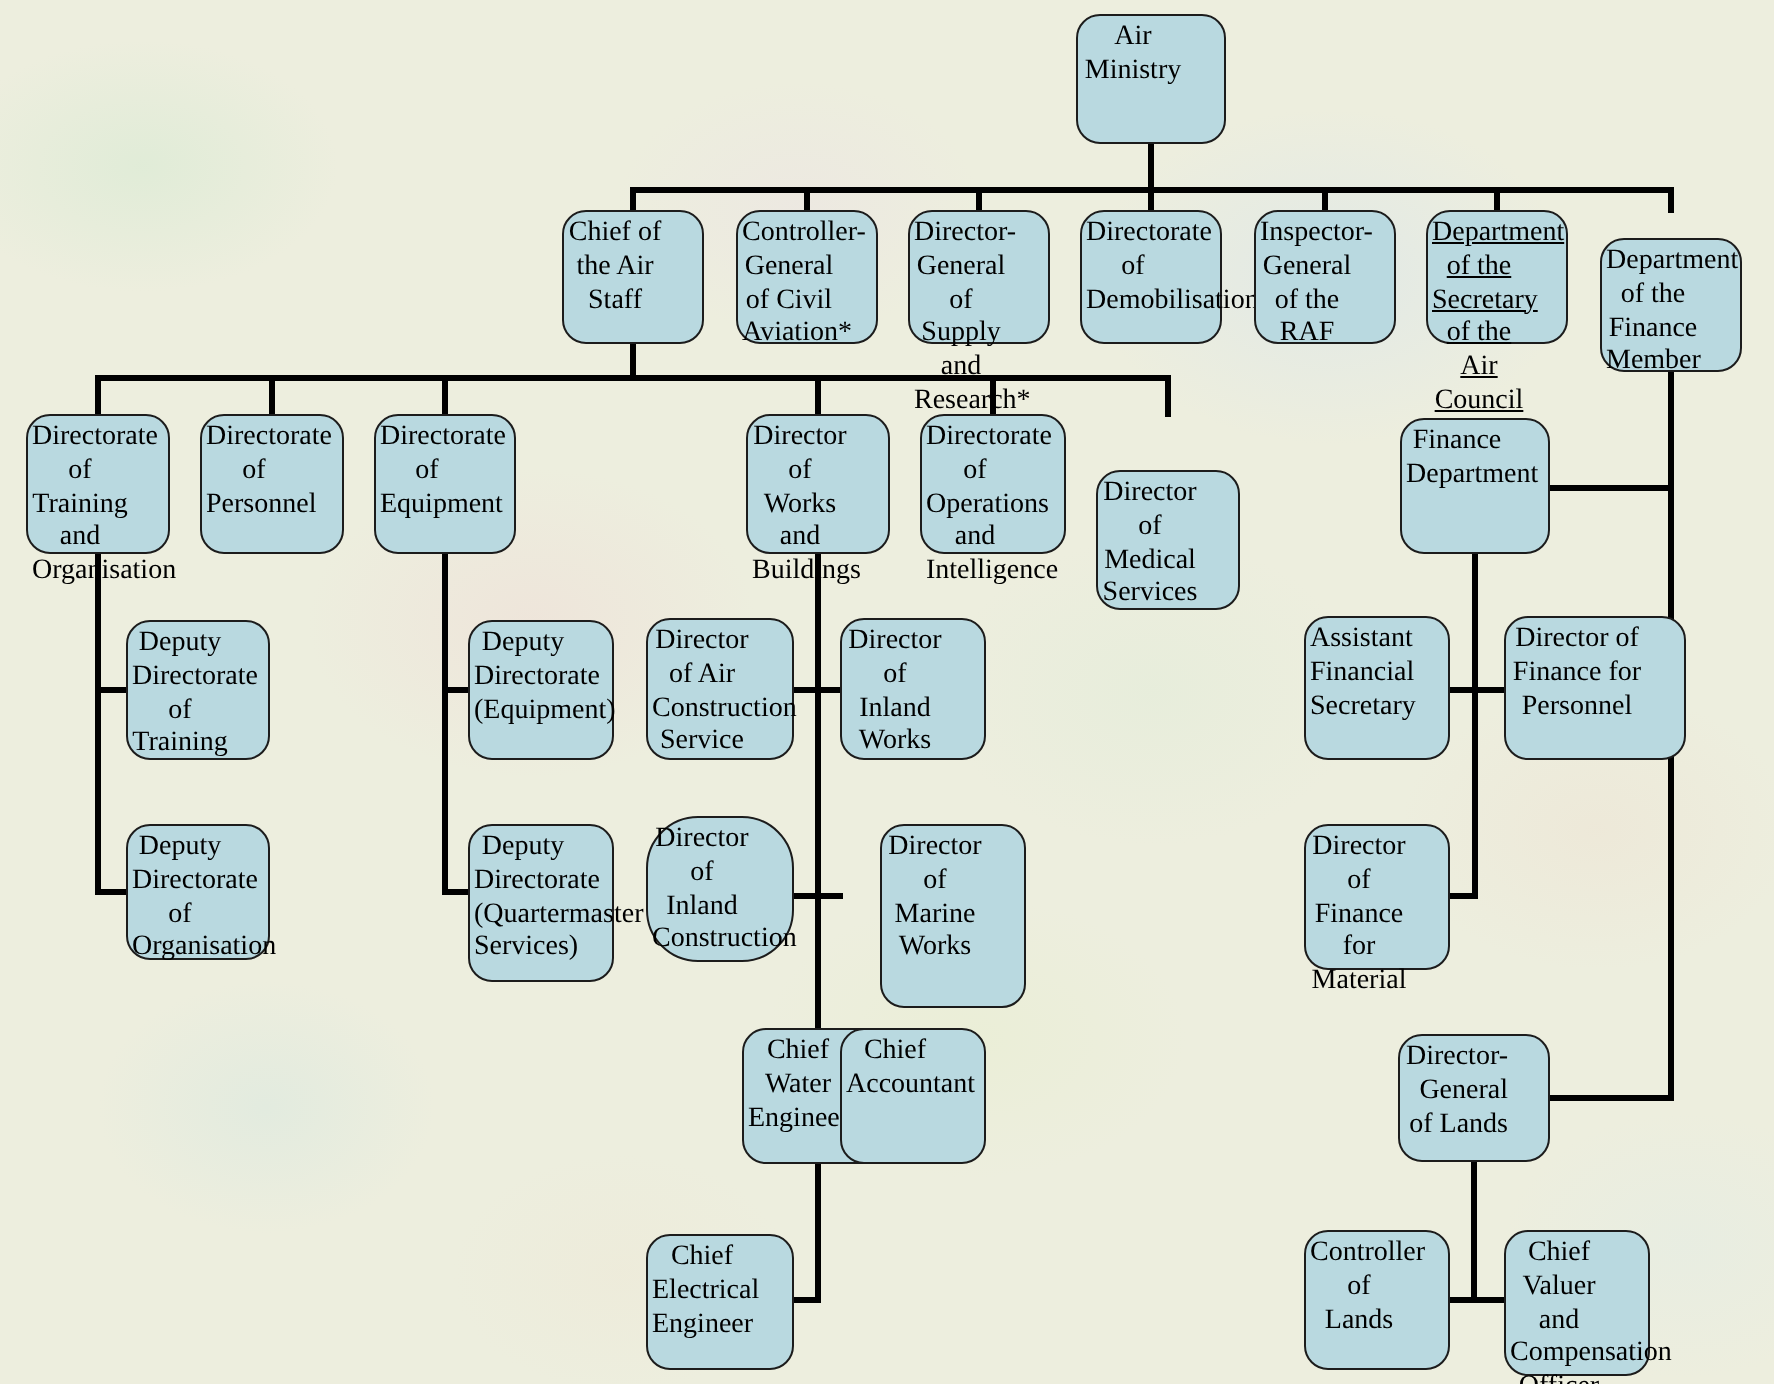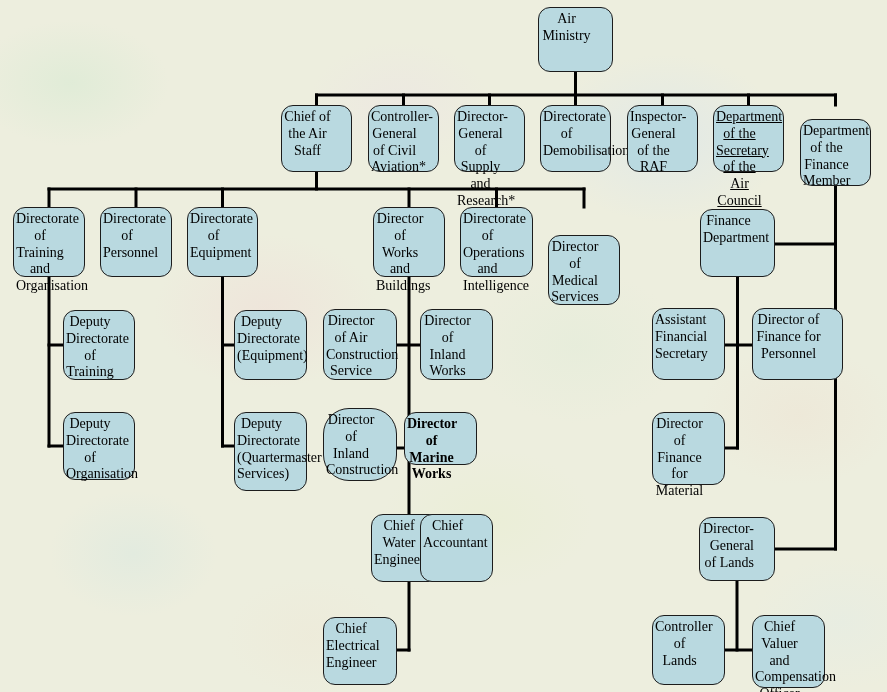--- a/index.html
+++ b/index.html
@@ -112,21 +112,21 @@
     <div class="node" style="left: 460px; top: 207px; width: 73px; height: 70px;"><span>Directorate of Operations and Intelligence</span></div>
     <div class="node" style="left: 548px; top: 207px; width: 72px; height: 70px; margin-top: 28px;"><span>Director of Medical Services</span></div>
     <div class="node" style="left: 700px; top: 209px; width: 75px; height: 68px;"><span>Finance Department</span></div>
     <div class="node" style="left: 63px; top: 310px; width: 72px; height: 70px;"><span>Deputy Directorate of Training</span></div>
     <div class="node" style="left: 63px; top: 412px; width: 72px; height: 68px;"><span>Deputy Directorate of Organisation</span></div>
     <div class="node" style="left: 234px; top: 310px; width: 73px; height: 70px;"><span>Deputy Directorate (Equipment)</span></div>
     <div class="node" style="left: 234px; top: 412px; width: 73px; height: 79px;"><span>Deputy Directorate (Quartermaster Services)</span></div>
     <div class="node" style="left: 323px; top: 309px; width: 74px; height: 71px;"><span>Director of Air Construction Service</span></div>
     <div class="node" style="left: 420px; top: 309px; width: 73px; height: 71px;"><span>Director of Inland Works</span></div>
     <div class="node" style="left: 323px; top: 408px; width: 74px; height: 73px; border-radius: 26px;"><span>Director of Inland Construction</span></div>
-    <div class="node" style="left: 404px; top: 412px; width: 73px; height: 53px; font-weight: bold;"><span>Director of Marine Works</span></div>
+    <div class="node" style="left: 440px; top: 412px; width: 73px; height: 92px;"><span>Director of Marine Works</span></div>
     <div class="node" style="left: 323px; top: 514px; width: 74px; height: 68px; margin-left: 48px;"><span>Chief Water Engineer</span></div>
     <div class="node" style="left: 420px; top: 514px; width: 73px; height: 68px;"><span>Chief Accountant</span></div>
     <div class="node" style="left: 323px; top: 617px; width: 74px; height: 68px;"><span>Chief Electrical Engineer</span></div>
     <div class="node" style="left: 652px; top: 308px; width: 73px; height: 72px;"><span>Assistant Financial Secretary</span></div>
     <div class="node" style="left: 752px; top: 308px; width: 91px; height: 72px;"><span>Director of Finance for Personnel</span></div>
     <div class="node" style="left: 652px; top: 412px; width: 73px; height: 73px;"><span>Director of Finance for Material</span></div>
     <div class="node" style="left: 699px; top: 517px; width: 76px; height: 64px; text-align: right;"><span>Director-General of Lands</span></div>
     <div class="node" style="left: 652px; top: 615px; width: 73px; height: 70px;"><span>Controller of Lands</span></div>
     <div class="node" style="left: 752px; top: 615px; width: 73px; height: 73px;"><span>Chief Valuer and Compensation Officer</span></div>
   </div>

